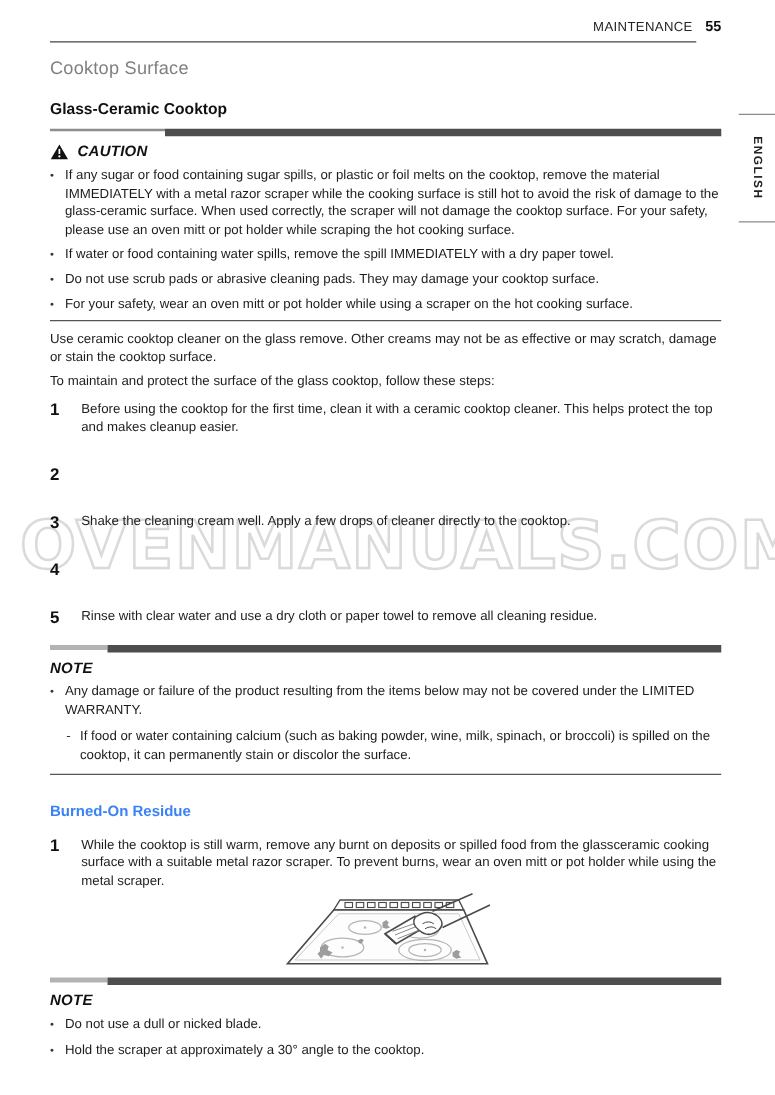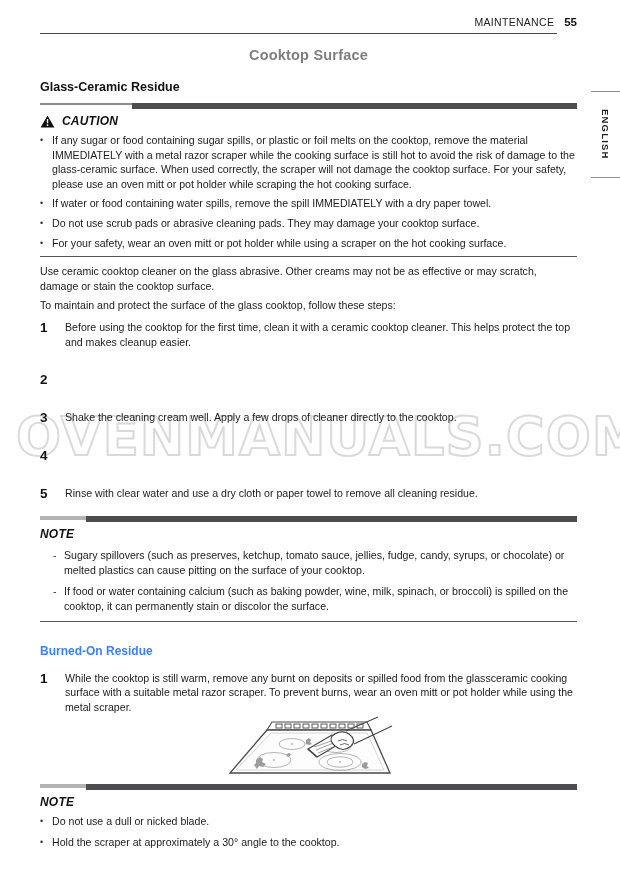--- a/index.html
+++ b/index.html
@@ -30,21 +30,21 @@
     top:91px; right:0; width:29px; height:87px;
     border-top:1px solid #8a8a8a; border-bottom:1px solid #8a8a8a;
     display:flex; align-items:center; justify-content:center;
   }
   .english-tab span {
     writing-mode:vertical-rl;
     font-size:9.5px; font-weight:bold; letter-spacing:1.2px; color:#222;
   }
 
   
-  .page-title { margin-top:13px; font-size:14.5px; font-weight:bold; color:#7f7f7f; letter-spacing:0.2px;text-align:center; }
+  .page-title { margin-top:13px; font-size:14.5px; font-weight:normal; color:#7f7f7f; letter-spacing:0.2px; }
   .sub-heading { margin-top:17px; font-size:12.5px; font-weight:bold; color:#111; }
   .sub-heading2 { margin-top:22px; font-size:12px; font-weight:bold; color:#3b82f6; }
 
   
   .rule-bar { display:flex; align-items:flex-start; height:6px; }
   .rule-bar .seg-left  { height:2px; background:#8d8d8d; }
   .rule-bar .seg-right { flex:1; height:6px; background:#4d4d4f; }
   .caution-bar { margin-top:9px; }
   .caution-bar .seg-left { width:92px; }
   .note-bar .seg-left { width:46px; height:4px; background:#b3b3b3; }
@@ -97,21 +97,21 @@
 
   <div class="content">
 
     <div class="hdr-row">
       <span class="hdr-section">MAINTENANCE</span>
       <span class="hdr-page">55</span>
     </div>
     <div class="hdr-rule"></div>
 
     <div class="page-title">Cooktop Surface</div>
-    <div class="sub-heading">Glass-Ceramic Residue</div>
+    <div class="sub-heading">Glass-Ceramic Cooktop</div>
 
     <div class="rule-bar caution-bar">
       <div class="seg-left"></div>
       <div class="seg-right"></div>
     </div>
     <div class="alert-title">
       <span class="warn-icon">
         <svg width="15" height="13" viewBox="0 0 15 13">
           <path d="M7.5 0.6 L14.4 12.4 H0.6 Z" fill="#111"></path>
           <rect x="6.8" y="4.1" width="1.4" height="4.1" fill="#fff"></rect>
@@ -130,21 +130,21 @@
       <div class="bullet">
           <span>Do not use scrub pads or abrasive cleaning pads. They may damage your cooktop surface.</span>
         </div>
       <div class="bullet">
           <span>For your safety, wear an oven mitt or pot holder while using a scraper on the hot cooking surface.</span>
         </div>
     </div>
     <div class="hairline" style="margin-top:6px;"></div>
 
     <div class="body-text">
-      <div class="para" style="margin-top:7px;">Use ceramic cooktop cleaner on the glass abrasive. Other creams may not be as effective or may scratch, damage or stain the cooktop surface.</div>
+      <div class="para" style="margin-top:7px;">Use ceramic cooktop cleaner on the glass remove. Other creams may not be as effective or may scratch, damage or stain the cooktop surface.</div>
       <div class="para">To maintain and protect the surface of the glass cooktop, follow these steps:</div>
     </div>
 
     <div class="body-text gc-steps" style="margin-top:7px;">
       <div class="step">
         <span class="step-num">1</span>
         <span>Before using the cooktop for the first time, clean it with a ceramic cooktop cleaner. This helps protect the top and makes cleanup easier.</span>
       </div>
       <div class="step">
         <span class="step-num">2</span>
@@ -163,22 +163,22 @@
     </div>
 
     <div class="rule-bar note-bar" style="margin-top:15px;">
       <div class="seg-left"></div>
       <div class="seg-right"></div>
     </div>
     <div class="alert-title">
       <span class="label">NOTE</span>
     </div>
     <div class="body-text">
-      <div class="sub-bullet">
-          <span>Sugary spillovers (such as preserves, ketchup, tomato sauce, jellies, fudge, candy, syrups, or chocolate) or melted plastics can cause pitting on the surface of your cooktop.</span>
+      <div class="bullet">
+          <span>Any damage or failure of the product resulting from the items below may not be covered under the LIMITED WARRANTY.</span>
         </div>
       <div class="sub-bullet">
           <span>If food or water containing calcium (such as baking powder, wine, milk, spinach, or broccoli) is spilled on the cooktop, it can permanently stain or discolor the surface.</span>
         </div>
     </div>
     <div class="hairline" style="margin-top:7px;"></div>
 
     <div class="sub-heading2">Burned-On Residue</div>
     <div class="body-text" style="margin-top:13px;">
       <div class="step">

